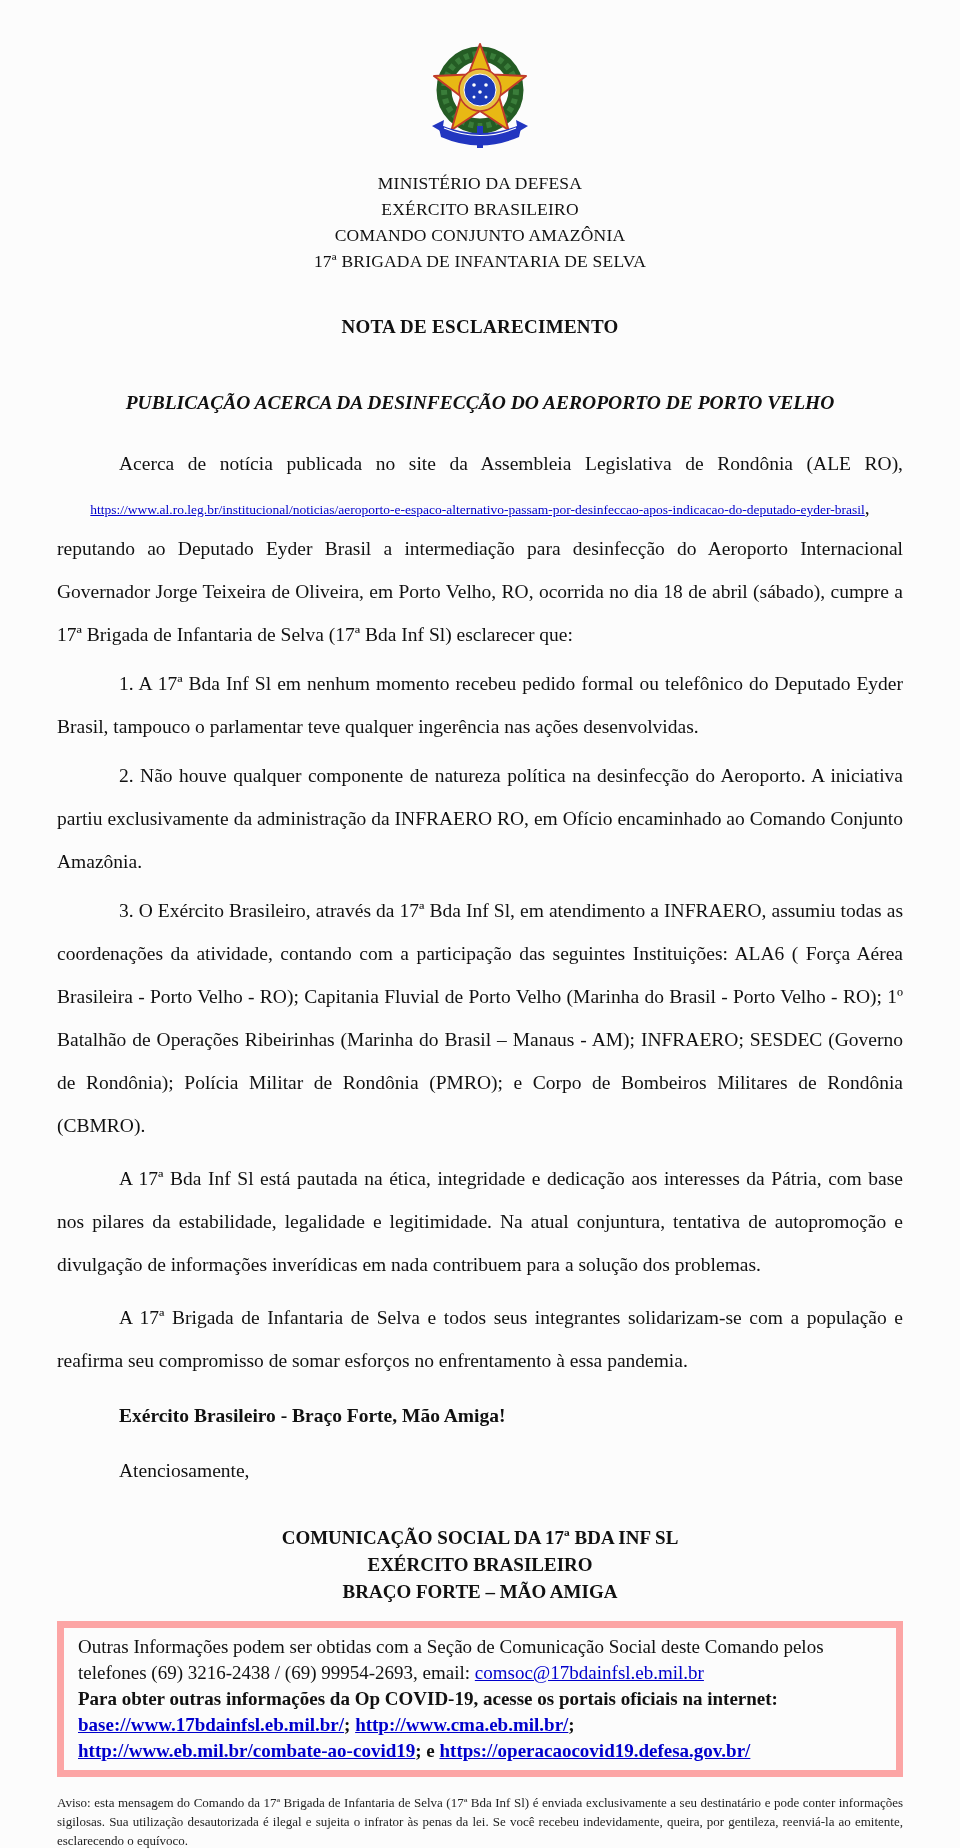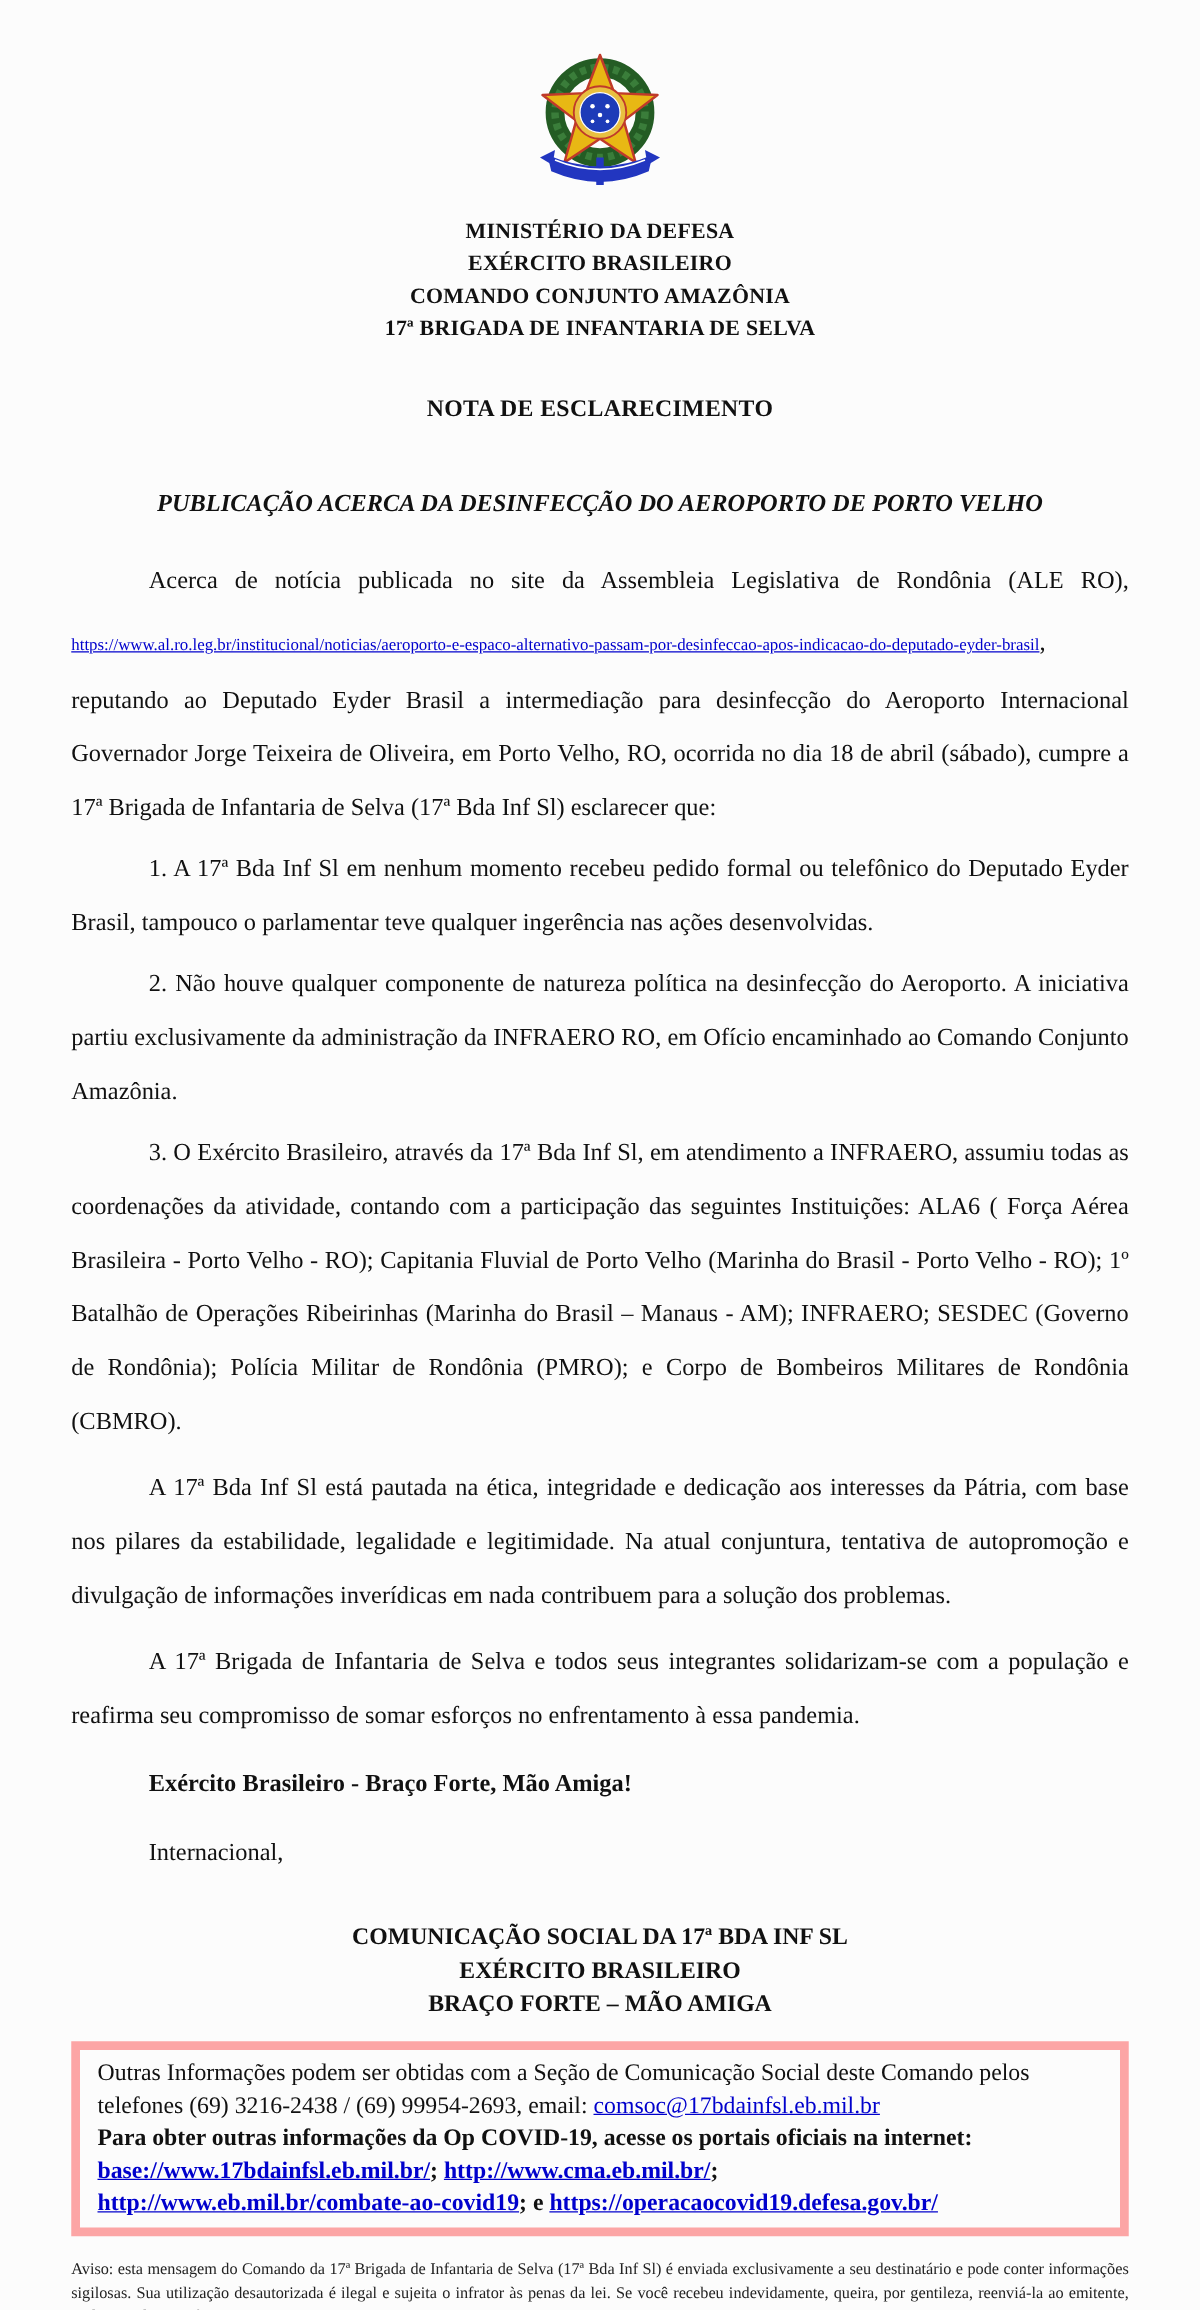--- a/index.html
+++ b/index.html
@@ -12,21 +12,21 @@
   }
   .page {
     width: 960px;
     min-height: 1848px;
     padding: 40px 57px 10px 57px;
   }
   .crest-wrap { text-align: center; margin: 0 0 6px 0; }
   .crest-wrap svg { display: inline-block; }
   .org-line {
     text-align: center;
-    font-weight: bold;
+    font-weight: normal;
     font-size: 17.5px;
     line-height: 26px;
     letter-spacing: 0.2px;
   }
   .doc-type {
     text-align: center;
     font-weight: bold;
     font-size: 19px;
     line-height: 26px;
     margin-top: 40px;
@@ -44,22 +44,22 @@
   .para {
     margin: 0 0 6px 0;
     line-height: 43px;
     text-align: justify;
   }
   .indent { text-indent: 62px; }
   .stretch { text-align-last: justify; }
   .gap-md { margin-top: 10px; }
   .link-line {
     font-size: 13.5px;
-    line-height: 46px;
-    text-align: left;
+    line-height: 34px;
+    text-align: center;
     white-space: nowrap;
   }
   a { color: #0000cc; text-decoration: underline; }
   .link-suffix { color: #111; font-size: 19.5px; }
   .slogan {
     font-weight: bold;
     text-indent: 62px;
     line-height: 43px;
     margin-top: 12px;
     text-align: left;
@@ -148,21 +148,21 @@
     <p class="para indent"><span>2. Não houve qualquer componente de natureza política na desinfecção do Aeroporto. A iniciativa partiu exclusivamente da administração da INFRAERO RO, em Ofício encaminhado ao Comando Conjunto Amazônia.</span></p>
 
     <p class="para indent"><span>3. O Exército Brasileiro, através da 17ª Bda Inf Sl, em atendimento a INFRAERO, assumiu todas as coordenações da atividade, contando com a participação das seguintes Instituições: ALA6 ( Força Aérea Brasileira - Porto Velho - RO); Capitania Fluvial de Porto Velho (Marinha do Brasil - Porto Velho - RO); 1º Batalhão de Operações Ribeirinhas (Marinha do Brasil – Manaus - AM); INFRAERO; SESDEC (Governo de Rondônia); Polícia Militar de Rondônia (PMRO); e Corpo de Bombeiros Militares de Rondônia (CBMRO).</span></p>
 
     <p class="para indent gap-md"><span>A 17ª Bda Inf Sl está pautada na ética, integridade e dedicação aos interesses da Pátria, com base nos pilares da estabilidade, legalidade e legitimidade. Na atual conjuntura, tentativa de autopromoção e divulgação de informações inverídicas em nada contribuem para a solução dos problemas.</span></p>
 
     <p class="para indent gap-md"><span>A 17ª Brigada de Infantaria de Selva e todos seus integrantes solidarizam-se com a população e reafirma seu compromisso de somar esforços no enfrentamento à essa pandemia.</span></p>
 
     <div class="slogan">Exército Brasileiro - Braço Forte, Mão Amiga!</div>
 
-    <div class="closing">Internacional,</div>
+    <div class="closing">Atenciosamente,</div>
   </div>
 
   <div class="sig-block">
     <div class="sig-line">COMUNICAÇÃO SOCIAL DA 17ª BDA INF SL</div>
     <div class="sig-line">EXÉRCITO BRASILEIRO</div>
     <div class="sig-line">BRAÇO FORTE – MÃO AMIGA</div>
   </div>
 
   <div class="info-box">
     <span>Outras Informações podem ser obtidas com a Seção de Comunicação Social deste Comando pelos telefones (69) 3216-2438 / (69) 99954-2693, email: </span><a href="#">comsoc@17bdainfsl.eb.mil.br</a>

